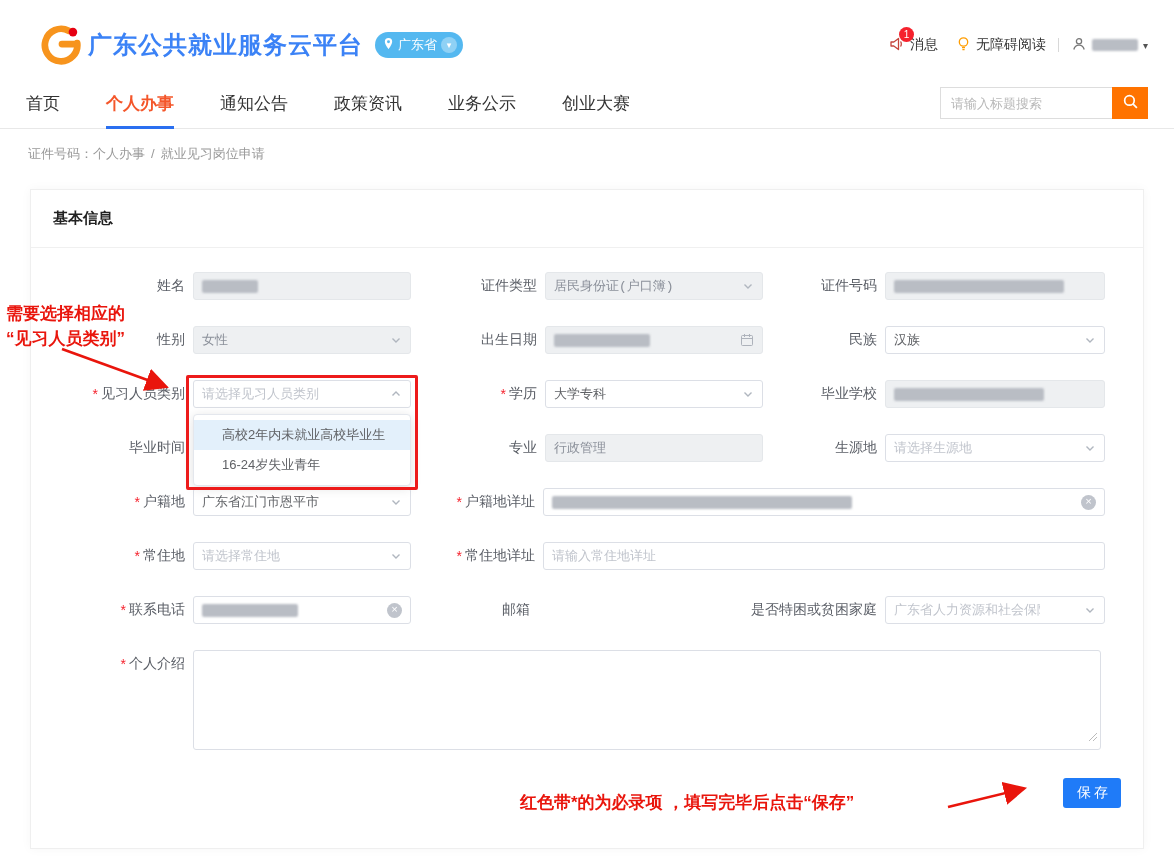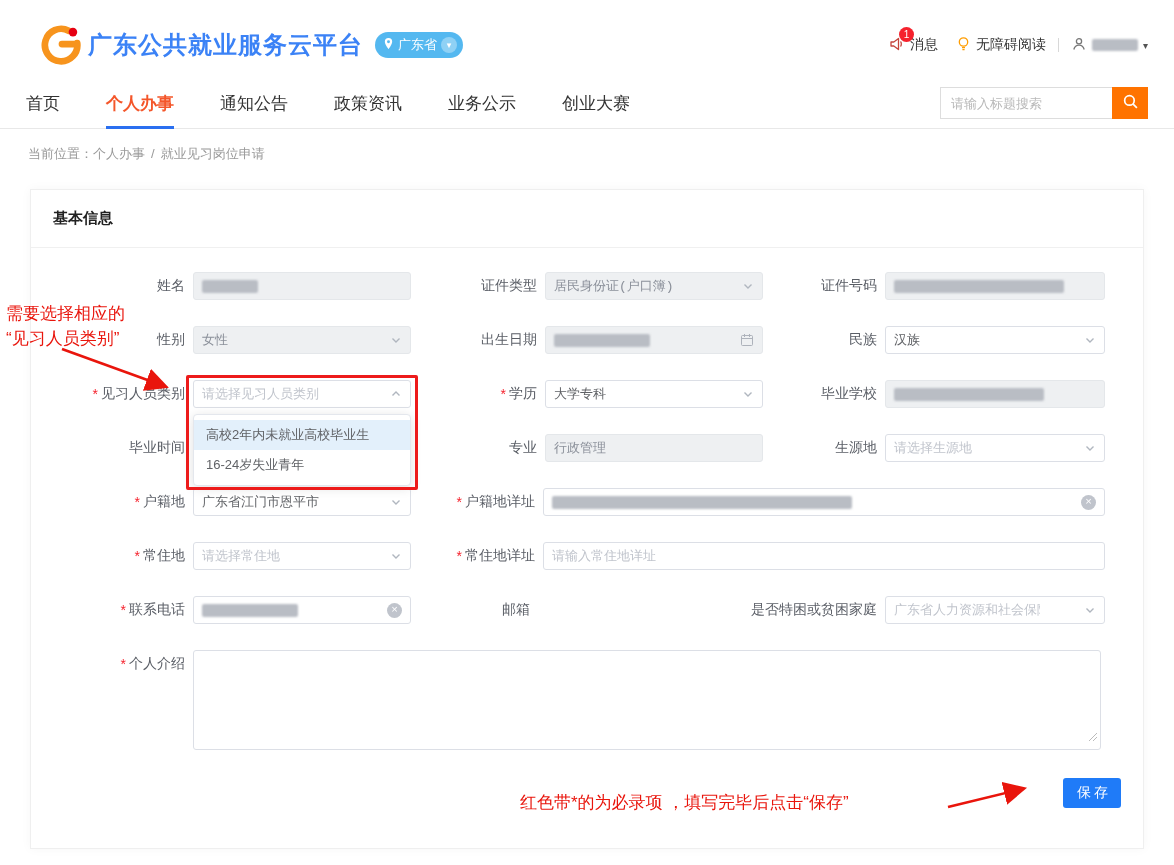--- a/index.html
+++ b/index.html
@@ -66,35 +66,35 @@
   .val { white-space: nowrap; overflow: hidden; }
   .chev { margin-left: auto; flex: none; }
   .chev.up { transform: rotate(180deg); }
   .cal { margin-left: auto; flex: none; }
   .clear { margin-left: auto; width: 15px; height: 15px; border-radius: 50%; background: #c0c4cc; color: #fff; font-size: 11px; line-height: 14px; text-align: center; cursor: pointer; flex: none; }
   .w56 { width: 56px; } .w96 { width: 96px; } .w150 { width: 150px; } .w170 { width: 170px; } .w300 { width: 300px; }
 
   
   .dropdown { position: relative; z-index: 25; width: 218px; }
   .panel { position: absolute; left: 0; top: 34px; width: 218px; background: #fff; border: 1px solid #e4e7ed; border-radius: 4px; box-shadow: 0 2px 12px rgba(0,0,0,.12); padding: 5px 0; }
-  .option { height: 30px; line-height: 30px; padding: 0 12px; font-size: 13px; color: #606266; white-space: nowrap; cursor: pointer; }
+  .option { height: 30px; line-height: 30px; padding: 0 28px; font-size: 13px; color: #606266; white-space: nowrap; cursor: pointer; }
   .option.hl { background: #e3f0fb; }
   .redbox { position: absolute; left: -7px; top: -5px; width: 232px; height: 115px; border: 3px solid #ed1b1b; border-radius: 2px; pointer-events: none; }
 
   
   .textarea-wrap { position: relative; width: 908px; }
   textarea.ta { width: 100%; height: 100px; border: 1px solid #dcdfe6; border-radius: 3px; resize: none; font-family: inherit; font-size: 13px; padding: 6px 8px; color: #606266; outline: none; display: block; }
   .resize-corner { position: absolute; right: 3px; bottom: 4px; }
 
   
   .save-row { display: flex; justify-content: flex-end; margin: 28px 22px 0; }
   .save-btn { width: 58px; height: 30px; background: #1f7bf8; color: #fff; border: none; border-radius: 3px; font-size: 14px; letter-spacing: 3px; padding-left: 4px; cursor: pointer; font-family: Liberation Serif, serif; }
 
   
-  .note { position: absolute; color: #e9150c; font-weight: 400; z-index: 60; white-space: nowrap; }
+  .note { position: absolute; color: #e9150c; font-weight: 700; z-index: 60; white-space: nowrap; }
   .note-top { left: 6px; top: 301px; font-size: 17px; line-height: 25px; }
   .note-bottom { left: 520px; top: 791px; font-size: 17px; }
   .overlay { position: absolute; left: 0; top: 0; z-index: 55; pointer-events: none; }
 </style>
 </head>
 <body>
 
 <div class="page">
 
   <header class="top-header">
@@ -166,21 +166,21 @@
           <svg width="17" height="17" viewBox="0 0 16 16">
               <circle cx="7" cy="7" r="4.5" fill="none" stroke="#fff" stroke-width="1.6"></circle>
               <path d="M10.5 10.5L14 14" stroke="#fff" stroke-width="1.6"></path>
             </svg>
         </span>
       </button>
     </div>
   </nav>
 
   <div class="breadcrumb">
-    <span>当前位置：</span><a>个人办事</a><span class="sep">/</span><span>就业见习岗位申请</span>
+    <span>证件号码：</span><a>个人办事</a><span class="sep">/</span><span>就业见习岗位申请</span>
   </div>
 
   <section class="card">
     <div class="card-title">基本信息</div>
     <div class="form">
 
       <div class="form-row">
         <div class="item item1">
           <label class="lbl">
               <span>姓名</span>

